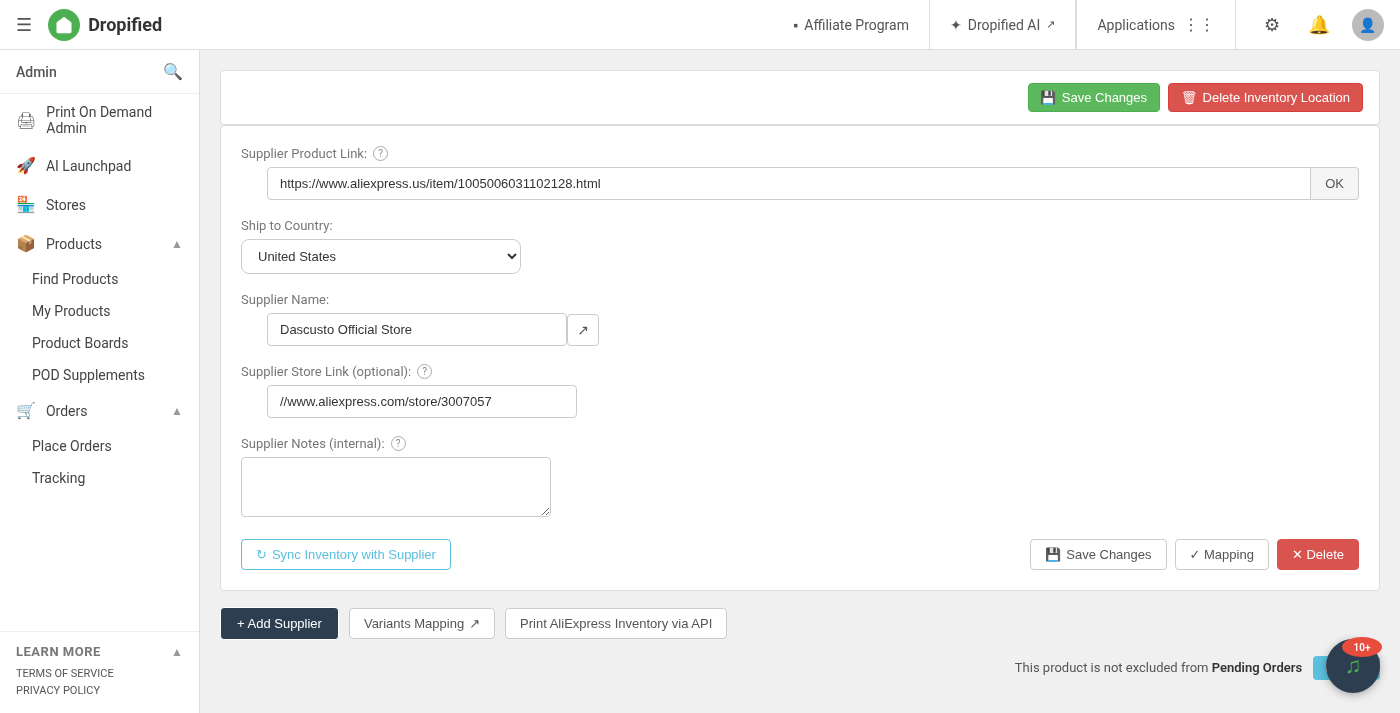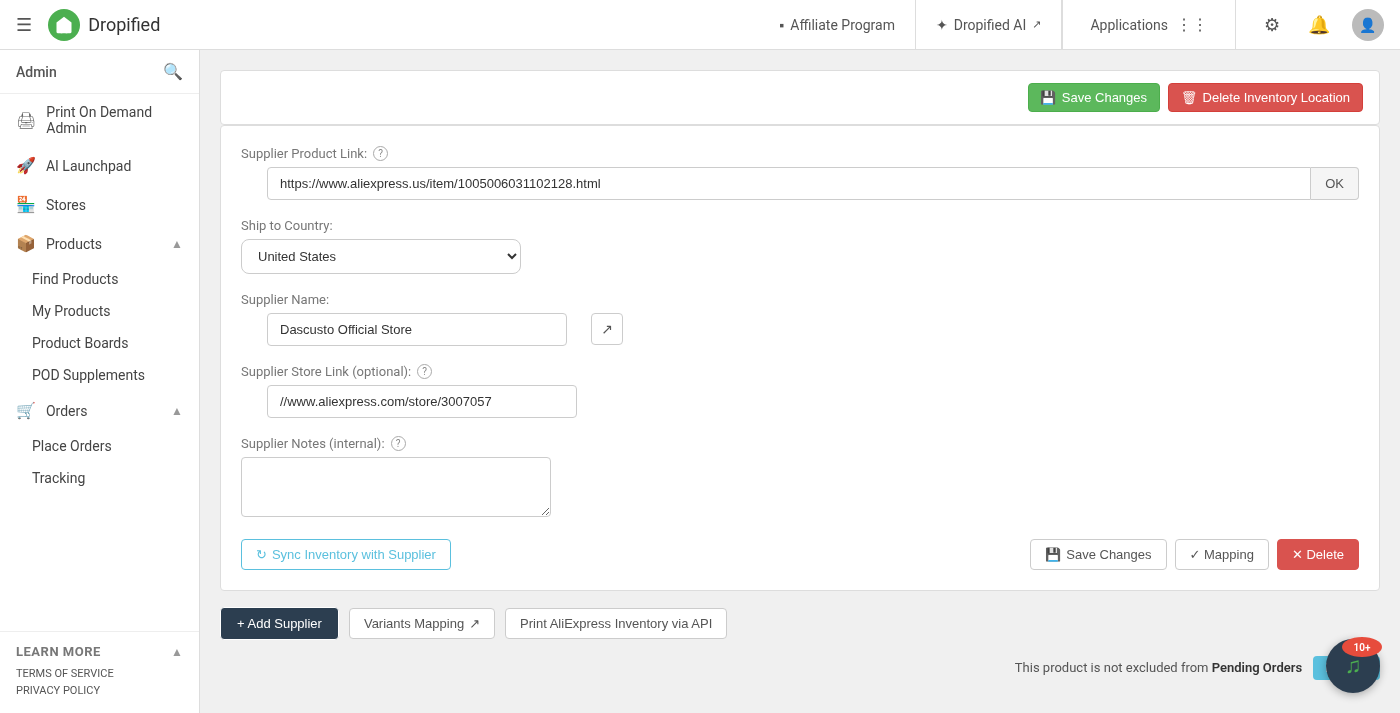--- a/index.html
+++ b/index.html
@@ -7,27 +7,27 @@
 
     
     .top-nav {
       display: flex; align-items: center; background: #fff; border-bottom: 1px solid #ddd;
       height: 50px; padding: 0 16px; flex-shrink: 0; z-index: 100;
     }
     .nav-hamburger { font-size: 18px; cursor: pointer; margin-right: 16px; color: #555; }
     .nav-logo { display: flex; align-items: center; gap: 8px; margin-right: auto; }
     .nav-logo-icon { width: 32px; height: 32px; background: #4caf50; border-radius: 50%; display: flex; align-items: center; justify-content: center; }
     .nav-logo-icon svg { width: 20px; height: 20px; fill: white; }
-    .nav-logo-text { font-size: 18px; font-weight: 400; color: #333; }
+    .nav-logo-text { font-size: 18px; font-weight: 700; color: #333; }
     .nav-center { display: flex; align-items: center; gap: 0; }
     .nav-item { display: flex; align-items: center; gap: 6px; padding: 0 20px; height: 50px; border-right: 1px solid #ddd; cursor: pointer; color: #555; font-size: 14px; }
     .nav-right { display: flex; align-items: center; gap: 16px; margin-left: 20px; }
     .nav-icon-btn { width: 32px; height: 32px; display: flex; align-items: center; justify-content: center; cursor: pointer; color: #555; font-size: 18px; border-radius: 50%; }
     .nav-avatar { width: 32px; height: 32px; border-radius: 50%; background: #bbb; display: flex; align-items: center; justify-content: center; color: white; font-size: 14px; cursor: pointer; }
-    .nav-apps { display: flex; align-items: center; gap: 8px; padding: 0 27px; border-left: 1px solid #ddd; border-right: 1px solid #ddd; cursor: pointer; color: #555; font-size: 14px; height: 50px; }
+    .nav-apps { display: flex; align-items: center; gap: 8px; padding: 0 20px; border-left: 1px solid #ddd; border-right: 1px solid #ddd; cursor: pointer; color: #555; font-size: 14px; height: 50px; }
 
     
     .main-layout { display: flex; flex: 1; overflow: hidden; }
 
     
     .sidebar { width: 200px; background: #fff; border-right: 1px solid #ddd; display: flex; flex-direction: column; overflow-y: auto; flex-shrink: 0; }
     .sidebar-top { display: flex; align-items: center; justify-content: space-between; padding: 12px 16px; border-bottom: 1px solid #eee; }
     .sidebar-top-label { font-size: 14px; color: #555; font-weight: 500; }
     .sidebar-search-icon { color: #888; cursor: pointer; font-size: 16px; }
     .sidebar-item { display: flex; align-items: center; gap: 10px; padding: 10px 16px; cursor: pointer; color: #444; font-size: 14px; }
@@ -45,21 +45,21 @@
 
     
     .card { background: #fff; border: 1px solid #ddd; border-radius: 4px; margin: 0 20px 16px 20px; padding: 20px; }
     .form-group { margin-bottom: 18px; }
     .form-label { font-size: 13px; color: #777; margin-bottom: 6px; display: flex; align-items: center; gap: 6px; }
     .form-label-help { width: 15px; height: 15px; border-radius: 50%; border: 1px solid #aaa; display: inline-flex; align-items: center; justify-content: center; font-size: 10px; color: #888; cursor: help; }
     .input-with-btn { display: flex; gap: 0; }
     .form-input { width: 100%; border: 1px solid #ccc; border-radius: 4px; padding: 8px 12px; font-size: 13px; color: #333; outline: none; margin-left: 26px; }
     .input-ok-btn { border: 1px solid #ccc; border-left: none; background: #f5f5f5; padding: 8px 14px; font-size: 13px; cursor: pointer; color: #555; border-radius: 0 4px 4px 0; white-space: nowrap; }
     .form-select { width: 280px; border: 1px solid #ccc; border-radius: 8px; padding: 8px 12px; font-size: 13px; color: #333; background: #fff; outline: none; appearance: auto; }
-    .supplier-name-row { display: flex; gap: 24px; }
+    .supplier-name-row { display: flex; align-items: center; gap: 0; }
     .supplier-name-input { width: 300px; }
     .ext-link-btn { width: 32px; height: 32px; border: 1px solid #ccc; border-radius: 4px; display: flex; align-items: center; justify-content: center; cursor: pointer; color: #555; background: #fff; }
     .store-link-input { width: 310px; }
     .notes-textarea { width: 310px; height: 60px; border: 1px solid #ccc; border-radius: 4px; padding: 8px 12px; font-size: 13px; color: #333; resize: vertical; outline: none; }
     .card-actions { display: flex; align-items: center; justify-content: space-between; margin-top: 8px; }
     .card-actions-left { display: flex; gap: 8px; }
     .card-actions-right { display: flex; gap: 8px; align-items: center; }
 
     
     .btn { padding: 7px 14px; border-radius: 4px; border: 1px solid; font-size: 13px; cursor: pointer; display: inline-flex; align-items: center; gap: 5px; }

